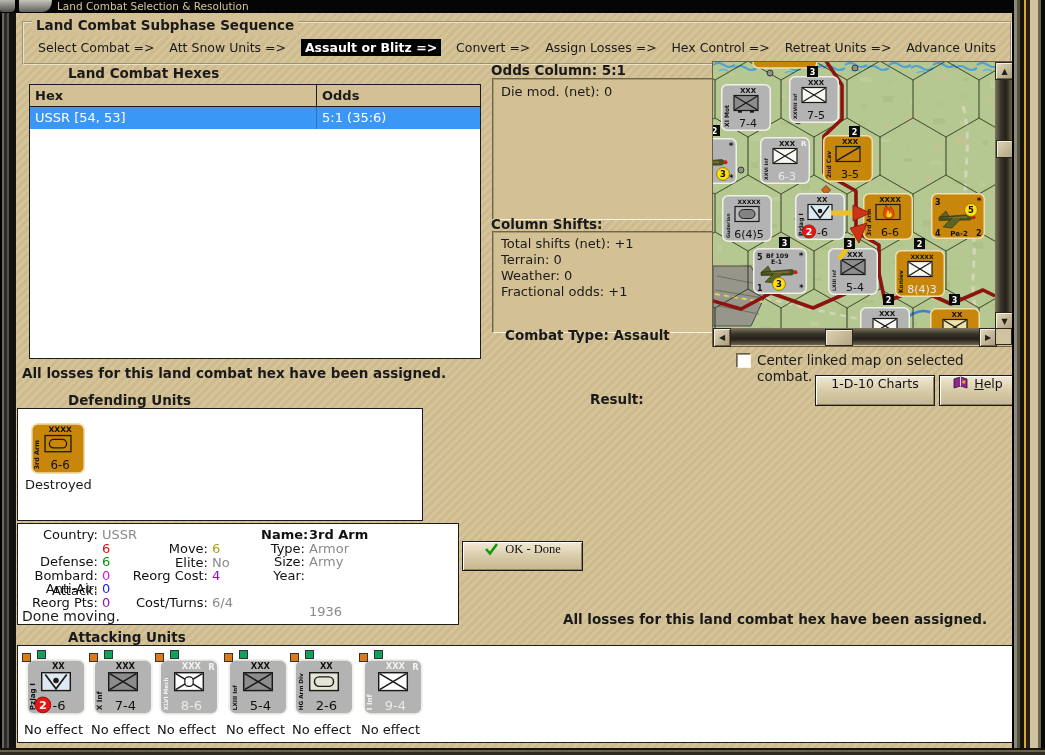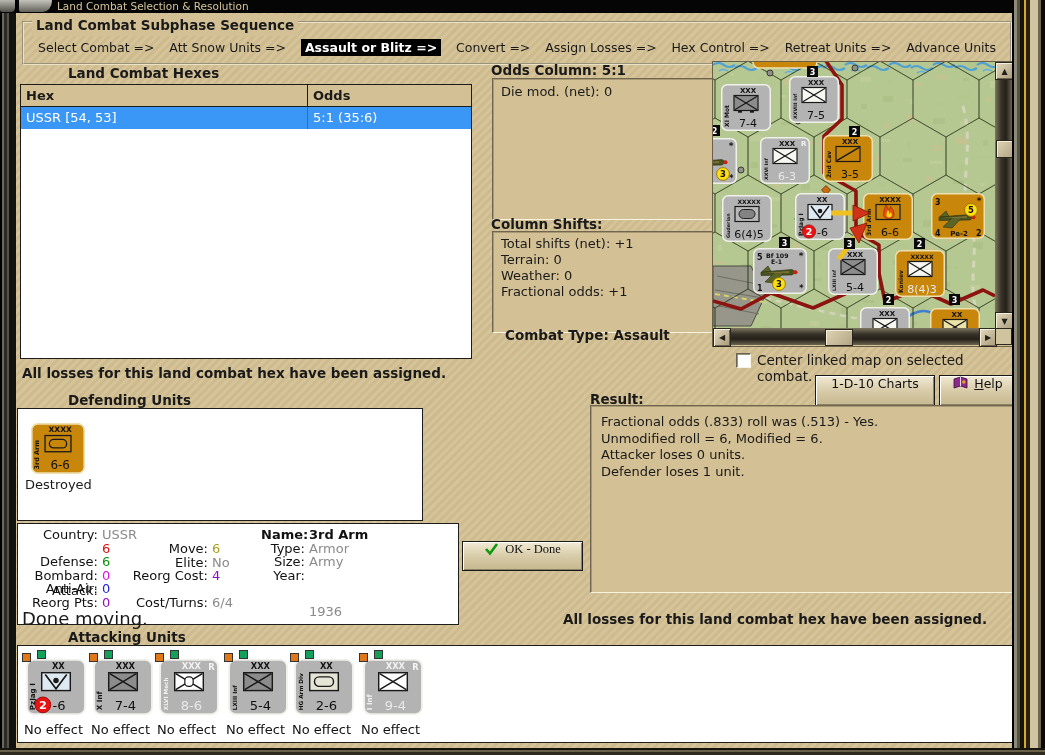--- a/index.html
+++ b/index.html
@@ -81,21 +81,21 @@
           <span class="step active">Assault or Blitz =&gt;</span>
           <span class="step">Convert =&gt;</span>
           <span class="step">Assign Losses =&gt;</span>
           <span class="step">Hex Control =&gt;</span>
           <span class="step">Retreat Units =&gt;</span>
           <span class="step">Advance Units</span>
         </div>
     </div>
 
     <div class="abs bold" style="left:6px;top:52px;font-size:13.5px;">Land Combat Hexes</div>
-    <div class="abs listbox" style="left:4px;top:71px;width:450px;height:273px;">
+    <div class="abs listbox" style="left:13px;top:71px;width:450px;height:273px;">
       <div id="hex-header">
         <div class="c1">Hex</div>
         <div class="c2">Odds</div>
       </div>
       <div id="hex-rows">
           <div class="hexrow selected">
             <div class="c1">USSR [54, 53]</div>
             <div class="c2">5:1 (35:6)</div>
           </div>
         </div>
@@ -616,21 +616,21 @@
             <g transform="translate(13,11.5)">
               <rect x="0" y="0" width="24" height="15" fill="none" stroke="#1a1a1a" stroke-width="1.2"></rect>
               <rect x="4" y="3.5" width="16" height="8" rx="4" fill="none" stroke="#1a1a1a" stroke-width="1.2"></rect>
             </g>
             <text x="27" y="42.5" font-size="11" fill="#111" text-anchor="middle" font-weight="normal">6-6</text>
           </svg></div>
         <div style="position: absolute; left: 7px; top: 68px; font-size: 13px;">Destroyed</div>
       </div>
 
     <div class="abs listbox" style="left:1px;top:510px;width:440px;height:100px;background:#fff;" id="stats-panel">
-      <div class="abs" style="left:4px;top:84px;font-size:18px;">Done moving.</div>
+      <div class="abs" style="left:4px;top:84px;font-size:14px;">Done moving.</div>
     <div style="position: absolute; left: 8px; top: 4px;">
           <div class="srow">
             <div class="sl" style="width: 72px;">Country:</div>
             <div class="sv" style="color: rgb(138, 138, 138);">USSR</div>
           </div>
           <div class="srow">
             <div class="sl" style="width: 72px; margin-top: 42px;">Attack:</div>
             <div class="sv" style="color: rgb(224, 16, 16);">6</div>
           </div>
           <div class="srow">
@@ -693,26 +693,20 @@
       </div>
 
     <div class="abs btn" style="left:446px;top:528px;width:119px;height:28px;font-family:Liberation Serif, serif;">
       <svg width="15" height="14" viewBox="0 0 15 14" style="margin-right:6px;">
         <path d="M2,7 L6,11.5 L13,2" fill="none" stroke="#0d9a0d" stroke-width="2.6"></path>
       </svg>
       <span>OK - Done</span>
     </div>
 
     <div class="abs ptitle" style="left:574px;top:378px;">Result:</div>
-    <div class="abs sunken" style="left:574px;top:392px;width:424px;height:170px;padding:8px 10px;" id="result-panel">
-        <div class="panel-line" style="line-height: 16.5px;">Fractional odds (.833) roll was (.513)  - Yes.</div>
-        <div class="panel-line" style="line-height: 16.5px;">Unmodified roll = 6, Modified = 6.</div>
-        <div class="panel-line" style="line-height: 16.5px;">Attacker loses 0 units.</div>
-        <div class="panel-line" style="line-height: 16.5px;">Defender loses 1 unit.</div>
-      </div>
     <div class="abs msg" style="left:519px;top:598px;width:480px;text-align:center;">All losses for this land combat hex have been assigned.</div>
 
     <div class="abs bold" style="left:6px;top:616px;font-size:13.5px;">Attacking Units</div>
     <div class="abs listbox" style="left:1px;top:632px;width:995px;height:96px;" id="attacking-panel">
         <div style="position: absolute; left: 8px; top: 13px; width: 62px;"><div class="mk" style="left: -4px; top: -6px; background: rgb(224, 120, 24);"></div><div class="mk" style="left: 11px; top: -9px; background: rgb(18, 160, 90);"></div><svg viewBox="0 0 50 47" width="60" height="56">
             <rect x="0.75" y="0.75" width="48.5" height="45.5" rx="5.5" fill="#b3b3b3" stroke="#f0f0ea" stroke-width="1.5"></rect>
             <text transform="translate(7.5,43) rotate(-90)" font-size="6" fill="#111" font-weight="bold">PzJag I</text>
             <text x="27" y="8.5" font-size="7" fill="#111" text-anchor="middle" font-weight="bold">XX</text>
             <g transform="translate(13,11.5)">
               <rect x="0" y="0" width="24" height="15" fill="#dfe9f1" stroke="#1a1a1a" stroke-width="1.2"></rect>

